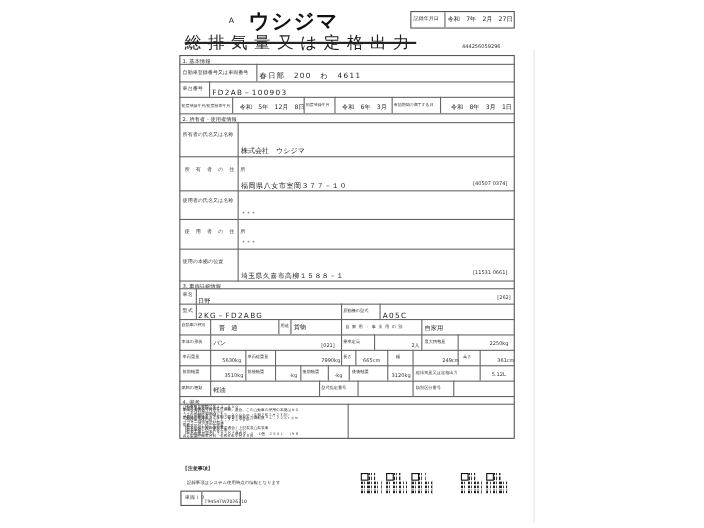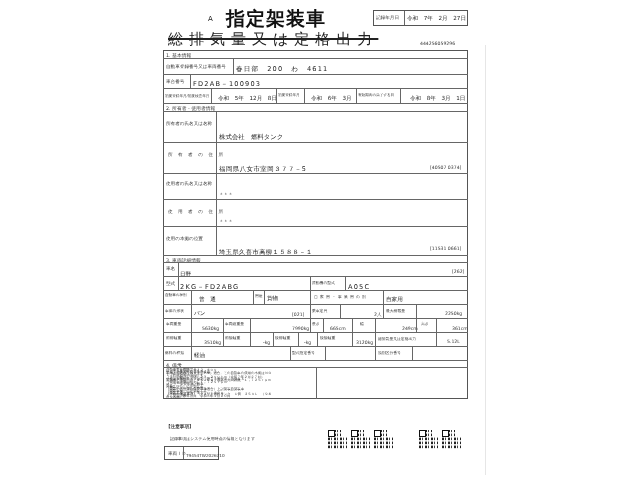--- a/index.html
+++ b/index.html
@@ -18,21 +18,21 @@
       repeating-linear-gradient(90deg, #222 0 2px, #fff 2px 3px, #444 3px 4px, #fff 4px 6px),
       #fff; position:absolute; }
   .qr::before { content:""; position:absolute; inset:0; background:repeating-linear-gradient(0deg, rgba(255,255,255,0.85) 0 1px, transparent 1px 3px, rgba(255,255,255,0.6) 3px 4px); }
   .qr::after { content:""; position:absolute; left:0; top:0; width:5px; height:5px; border:1.5px solid #111; background:#fff; box-shadow: 13px 0 0 -0px #fff; }
   .remarks { font-size:4.6px; line-height:5.3px; color:#333; white-space:pre; }
 </style>
 </head>
 <body>
 
 <div class="abs small" style="left:208px;top:16px;font-size:7px;">A</div>
-<div class="abs title-stamp" style="left:226px;top:6px;">指定架装車</div>
+<div class="abs title-stamp" style="left:226px;top:6px;">ウシジマ</div>
 <div class="abs title-doc" style="left:168px;top:30px;">総排気量又は定格出力</div>
 
 <div class="abs box" style="left:373px;top:10px;width:95px;height:16px;">
   <div class="abs tiny" style="left:2px;top:5px;">記録年月日</div>
   <div class="abs vline" style="left:30px;top:0;height:14px;"></div>
   <div class="abs small" style="left:33px;top:5px;">令和　7年　2月　27日</div>
 </div>
 <div class="abs tiny" style="left:420px;top:42px;">444256059296</div>
 
 <div class="abs box" style="left:163px;top:50px;width:305px;height:349px;"></div>
@@ -61,25 +61,25 @@
 <div class="abs tiny" style="left:358px;top:94px;font-size:3.6px;">有効期間の満了する日</div>
 <div class="abs vline" style="left:400px;top:88px;height:15px;"></div>
 <div class="abs small" style="left:410px;top:96px;">令和　8年　3月　1日</div>
 <div class="abs hline" style="left:163px;top:103px;width:305px;"></div>
 
 <div class="abs section" style="left:166px;top:105px;">2. 所有者・使用者情報</div>
 <div class="abs hline" style="left:163px;top:111px;width:305px;"></div>
 <div class="abs vline" style="left:216px;top:111px;height:145px;"></div>
 
 <div class="abs tiny" style="left:166px;top:122px;">所有者の氏名又は名称</div>
-<div class="abs small" style="left:219px;top:134px;font-size:6.4px;">株式会社　燃料タンク</div>
+<div class="abs small" style="left:219px;top:134px;font-size:6.4px;">株式会社　ウシジマ</div>
 <div class="abs hline" style="left:163px;top:142px;width:305px;"></div>
 
 <div class="abs tiny" style="left:168px;top:153px;letter-spacing:2px;">所 有 者 の 住 所</div>
-<div class="abs small" style="left:219px;top:166px;font-size:6.4px;letter-spacing:0.5px;">福岡県八女市室岡３７７－5</div>
+<div class="abs small" style="left:219px;top:166px;font-size:6.4px;letter-spacing:0.5px;">福岡県八女市室岡３７７－１０</div>
 <div class="abs tiny" style="left:430px;top:166px;">[40507 0374]</div>
 <div class="abs hline" style="left:163px;top:173px;width:305px;"></div>
 
 <div class="abs tiny" style="left:166px;top:182px;">使用者の氏名又は名称</div>
 <div class="abs tiny" style="left:219px;top:193px;">＊＊＊</div>
 <div class="abs hline" style="left:163px;top:199px;width:305px;"></div>
 
 <div class="abs tiny" style="left:168px;top:210px;letter-spacing:2px;">使 用 者 の 住 所</div>
 <div class="abs tiny" style="left:219px;top:220px;">＊＊＊</div>
 <div class="abs hline" style="left:163px;top:226px;width:305px;"></div>

